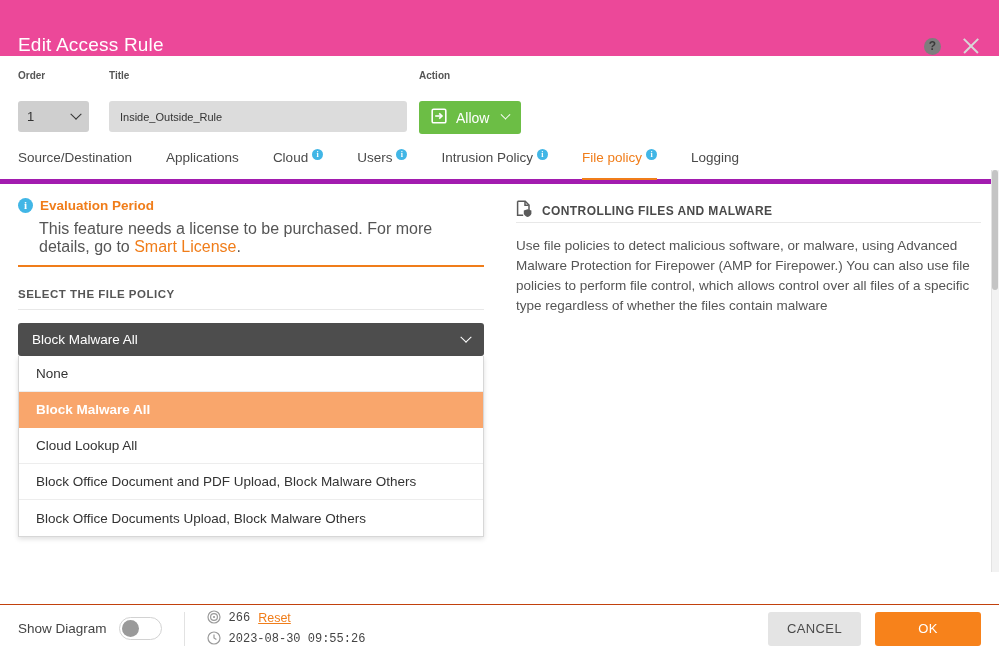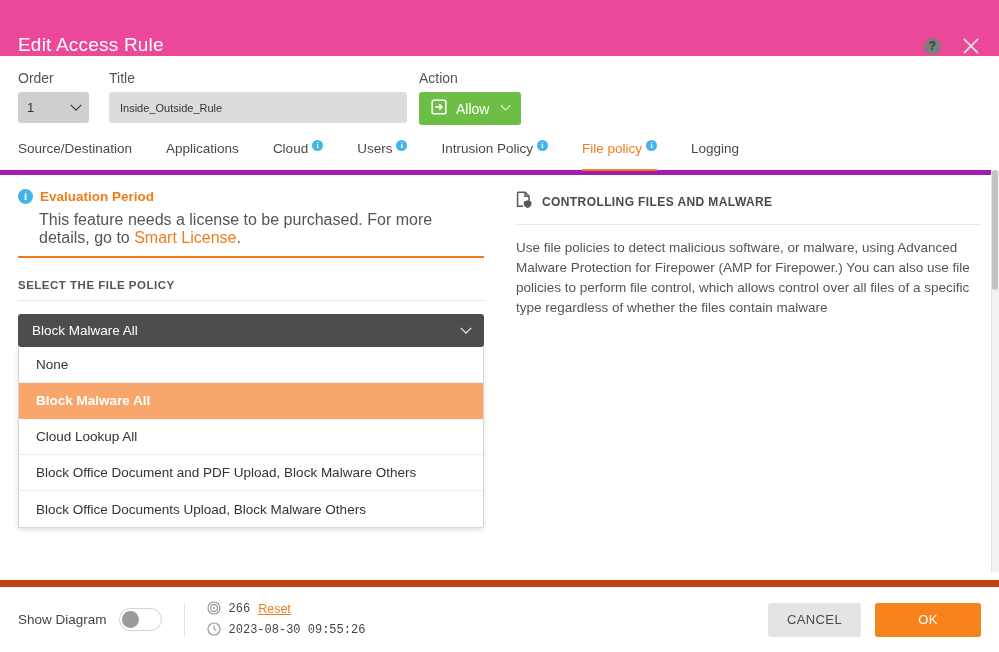--- a/index.html
+++ b/index.html
@@ -31,21 +31,21 @@
   .close-icon::before, .close-icon::after {
     content:""; position: absolute; left: 0; top: 9px;
     width: 20px; height: 1.6px; background: #d8d8d8;
   }
   .close-icon::before { transform: rotate(45deg); }
   .close-icon::after  { transform: rotate(-45deg); }
 
   
   .formrow { display: flex; padding: 14px 18px 0 18px; gap: 0; align-items: flex-start; }
   .field-label {
-    font-size: 14px; color: #555; margin-bottom: 6px; display: block;
+    font-size: 10px; color: #555; margin-bottom: 20px; display: block; font-weight: bold;
   }
   .col-order { width: 73px; }
   .col-title { flex: 1; margin-left: 18px; max-width: 298px; }
   .col-action { margin-left: 12px; }
 
   .order-select {
     width: 71px; height: 31px; background: #cfcfcf; border: none; border-radius: 3px;
     display: flex; align-items: center; padding: 0 9px; cursor: pointer;
     font-size: 13px; color: #333; position: relative;
   }
@@ -127,38 +127,38 @@
     height: 36px; display: flex; align-items: center; padding: 0 0 0 17px;
     font-size: 13.5px; color: #333; cursor: pointer;
     border-bottom: 1px solid #ededed;
   }
   .dd-item:last-child { border-bottom: none; }
   .dd-item.selected {
     background: #f9a66c; color: #fff; font-weight: bold; border-bottom-color: #f9a66c;
   }
 
   
-  .rp-head { display: flex; align-items: center; gap: 9px; padding-bottom: 11px; border-bottom: 1px solid #e8e8e8; }
+  .rp-head { display: flex; align-items: center; gap: 9px; border-bottom: 1px solid #e8e8e8; }
   .rp-title { font-size: 12px; font-weight: bold; color: #4a4a4a; letter-spacing: .4px; }
   .rp-text { font-size: 13.5px; color: #555; line-height: 1.48; margin-top: 13px; }
 
   
   .scrollbar-track {
     position: absolute; right: 0; top: 170px; width: 8px; height: 402px;
     background: #f2f2f2; border-left: 1px solid #e3e3e3;
   }
   .scrollbar-thumb {
     position: absolute; right: 1px; top: 0; width: 6px; height: 120px;
     background: #c4c4c4; border-radius: 3px;
   }
 
   
   .footer {
-    position: absolute; left: 0; bottom: 0; width: 999px; height: 72px;
-    border-top: 7px solid #c2410c; display: flex; align-items: center;
+    position: absolute; left: 0; bottom: 0; width: 999px; height: 48px;
+    border-top: 1px solid #c2410c; display: flex; align-items: center;
     padding: 0 18px; background: #fff;
   }
   .show-diagram-label { font-size: 13.5px; color: #444; margin-right: 12px; }
   .toggle {
     width: 43px; height: 23px; border-radius: 12px; background: #fff;
     border: 1.5px solid #d2d2d2; position: relative; cursor: pointer;
   }
   .toggle .knob {
     position: absolute; left: 2px; top: 1.5px; width: 17px; height: 17px;
     border-radius: 50%; background: #9a9a9a;

